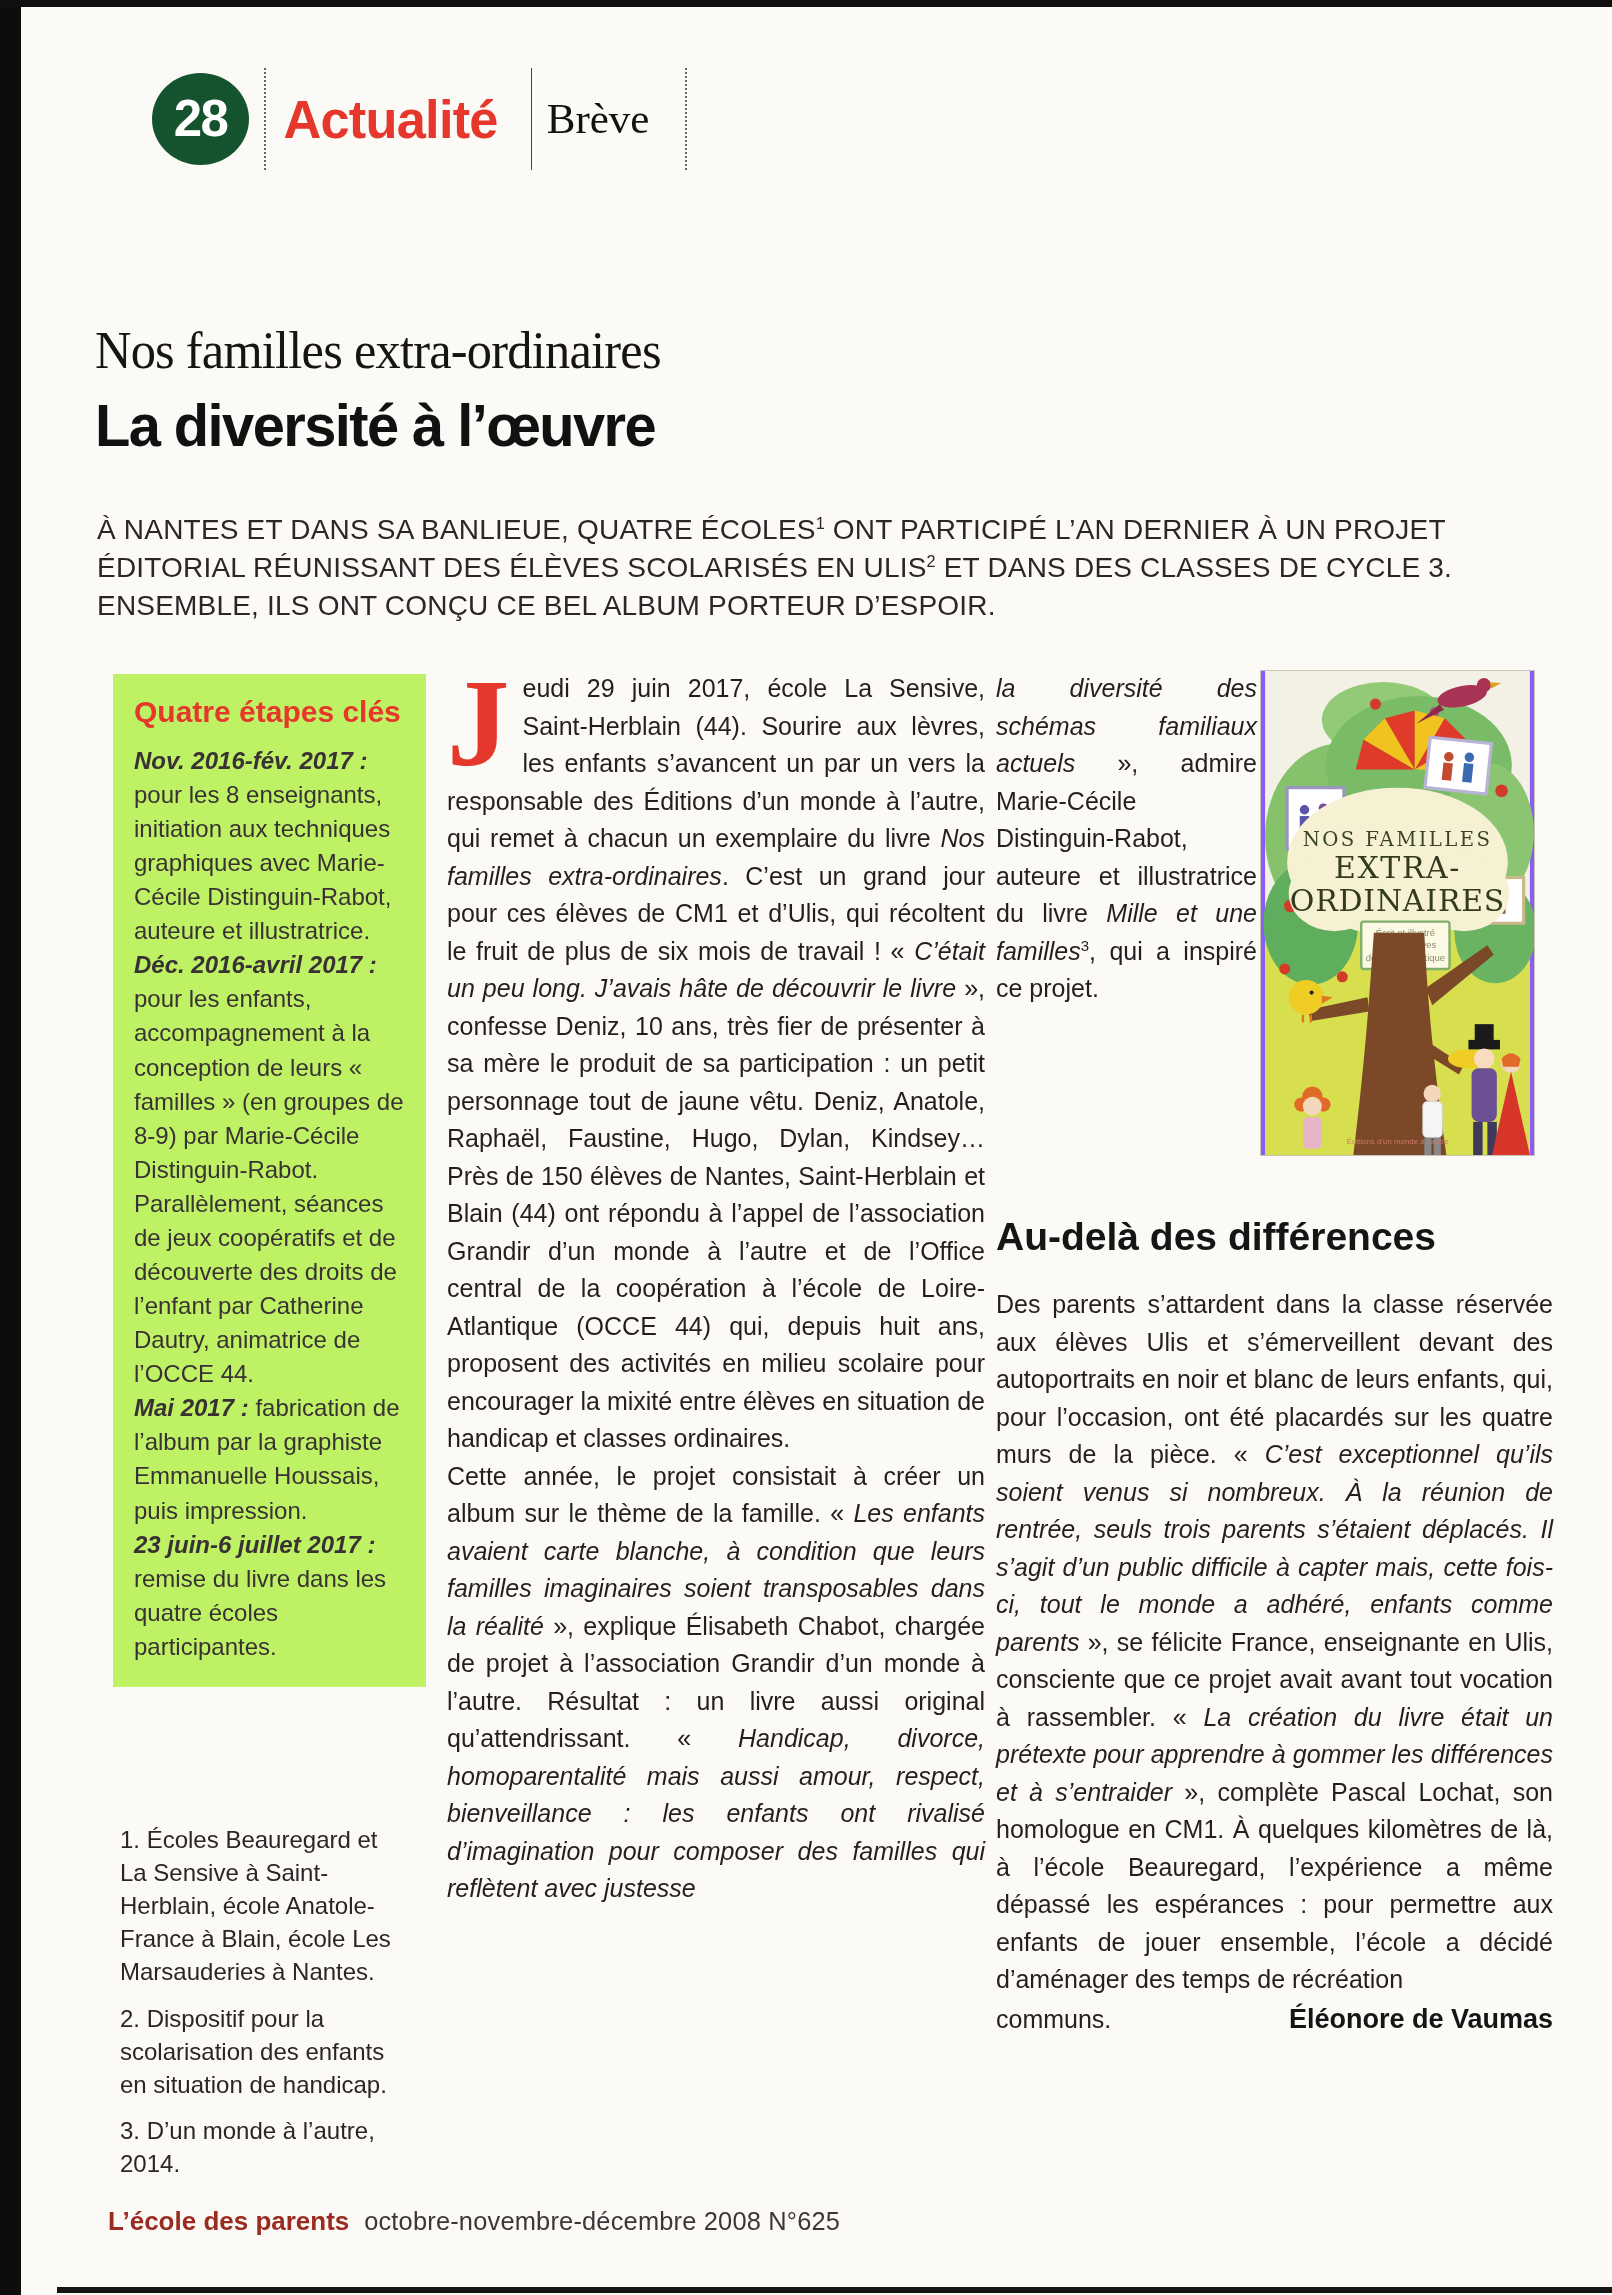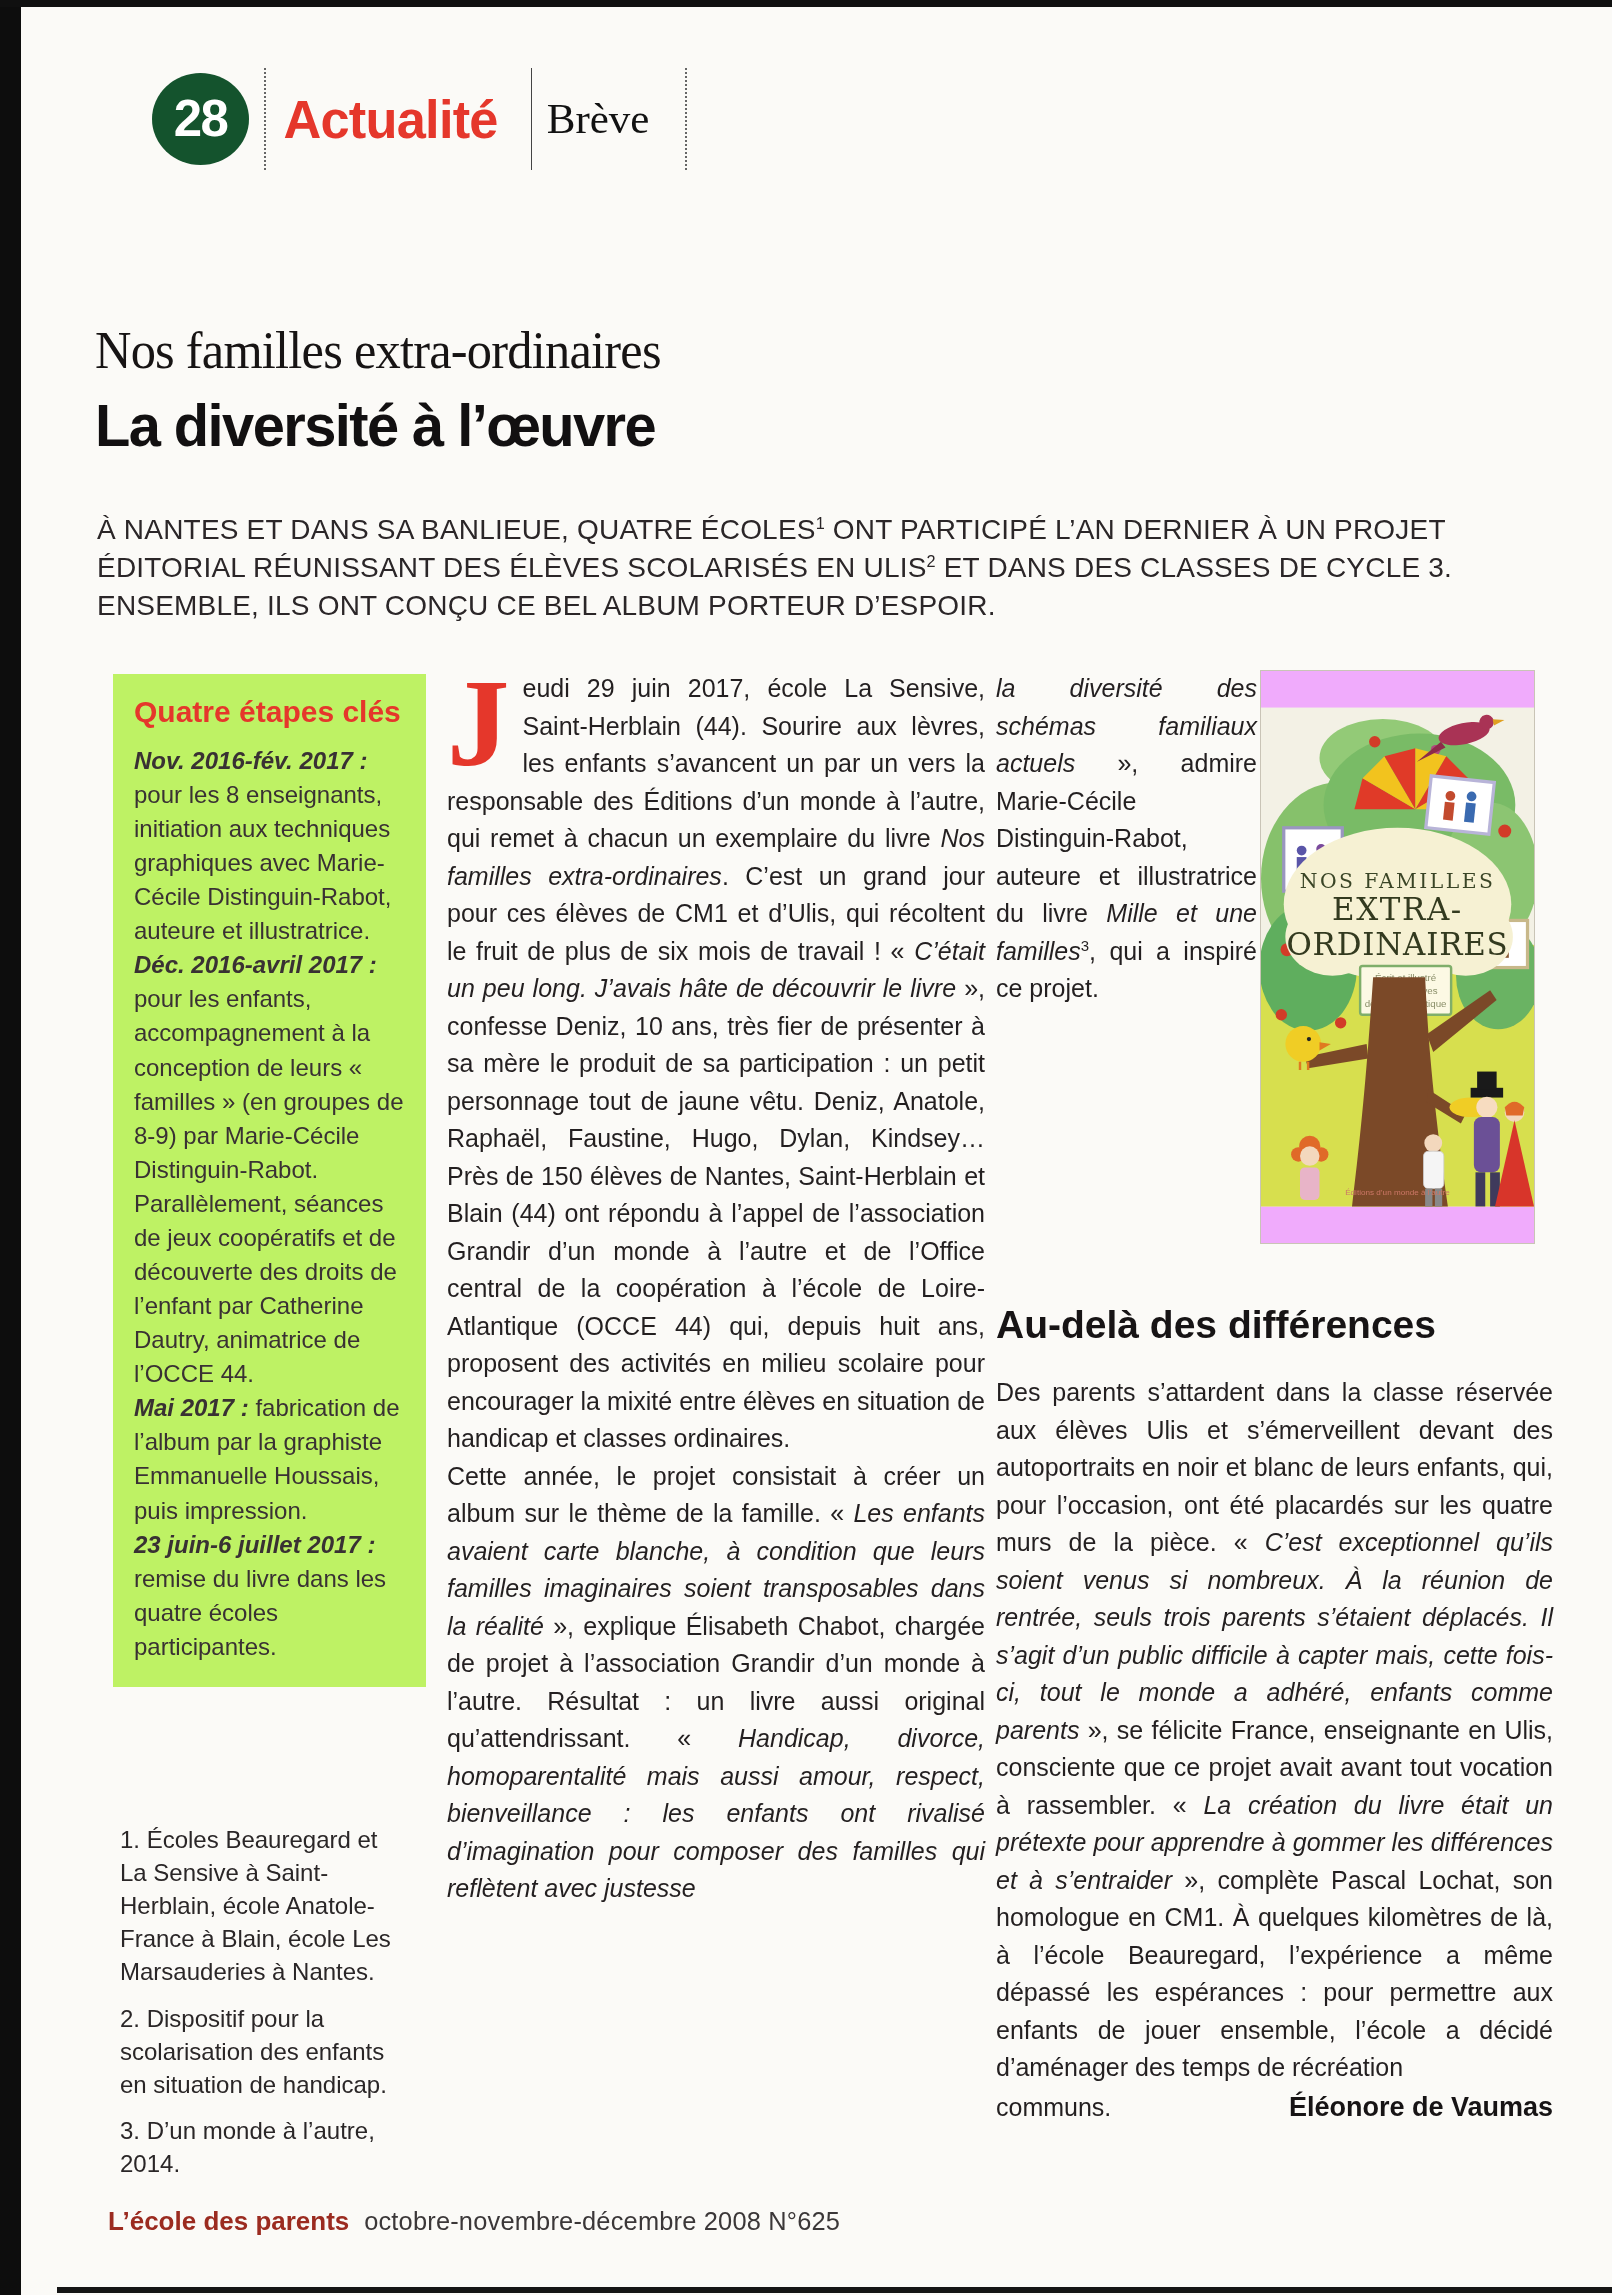--- a/index.html
+++ b/index.html
@@ -70,21 +70,21 @@
   .dropcap{
     float:left;color:#e5372b;font-family:"Liberation Serif",serif;font-weight:700;
     font-size:125px;line-height:.78;padding:4.9px 13px 0 0;
   }
 
   
   .col-right{position:absolute;left:996px;top:670px;width:557px;
     font-size:25px;line-height:1.5;color:#231f20;}
   .col3-top{display:flex;gap:3px;}
   .col3-text{width:261px;text-align:justify;}
-  .book{width:275px;height:574px;flex:none;border:0.8px solid #c9c4b6;box-sizing:border-box;background:#f0abfc;}
+  .book{width:275px;height:486px;flex:none;border:0.8px solid #c9c4b6;box-sizing:border-box;background:#8b5cf6;}
   .book svg{display:block;width:100%;height:100%;}
   .subhead{font-weight:800;font-size:39px;color:#171415;margin:52px 0 19.7px 0;}
   .col-right .body{text-align:justify;}
   .lastline{display:flex;justify-content:space-between;align-items:baseline;}
   .byline{font-weight:800;font-size:27px;color:#171415;}
 
   sup{vertical-align:super;font-size:60%;line-height:0;}
 
   
   .footer{position:absolute;left:108px;top:2206px;font-size:25.4px;display:flex;align-items:baseline;}

